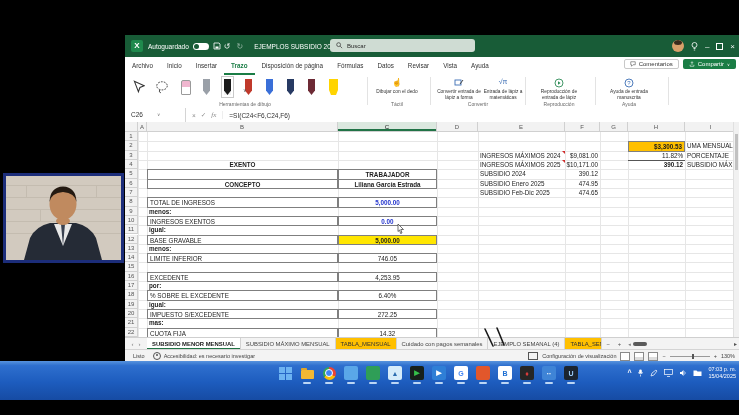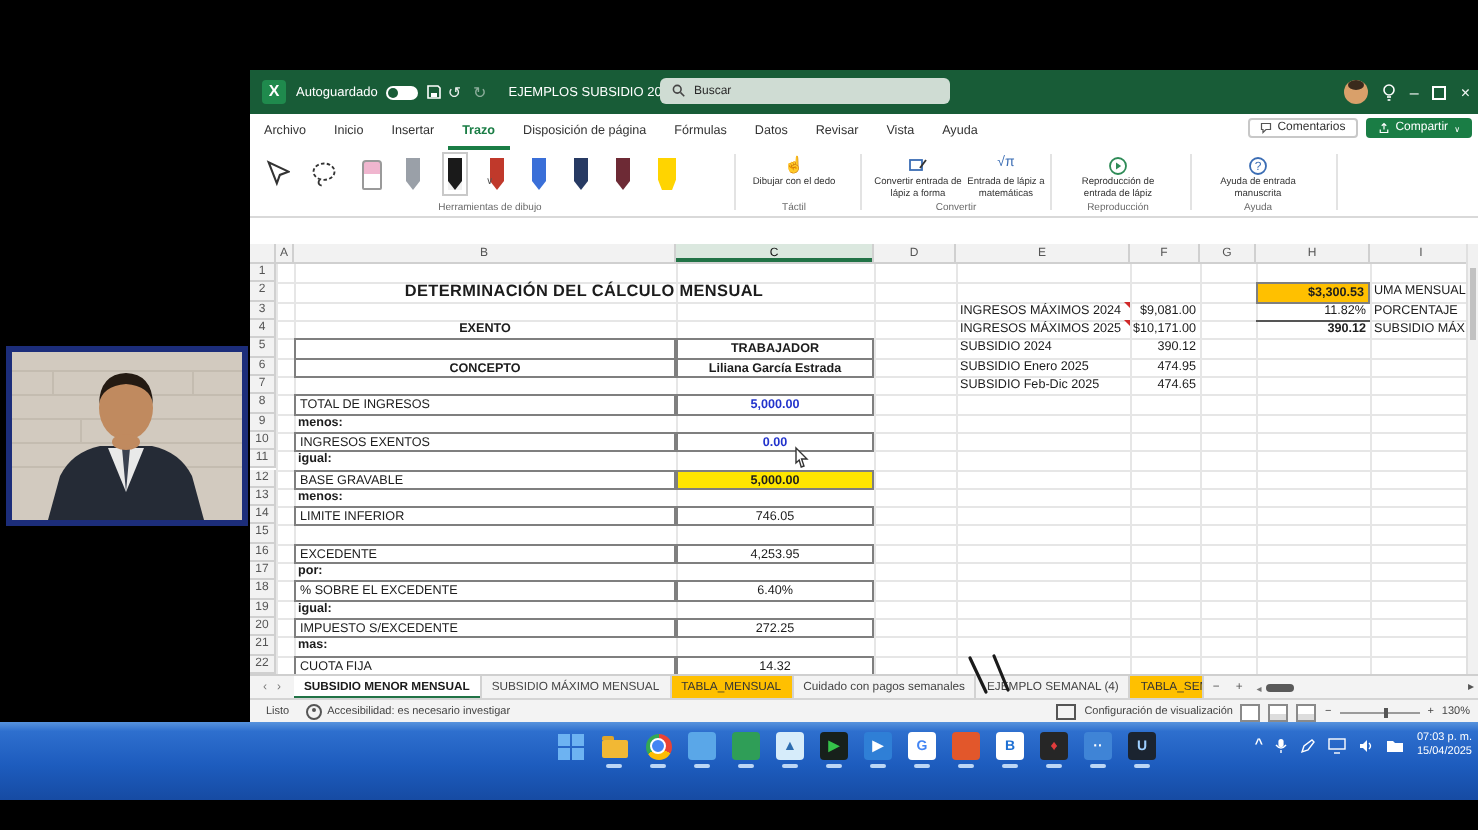--- a/index.html
+++ b/index.html
@@ -253,20 +253,32 @@
         <span>Ayuda de entrada manuscrita</span>
       </div>
       <div class="rib-sep" style="left:543px"></div>
       <div class="grp-label" style="left:30px;width:180px">Herramientas de dibujo</div>
       <div class="grp-label" style="left:246px;width:52px">Táctil</div>
       <div class="grp-label" style="left:318px;width:70px">Convertir</div>
       <div class="grp-label" style="left:408px;width:52px">Reproducción</div>
       <div class="grp-label" style="left:478px;width:52px">Ayuda</div>
     </div>
 
+    <div class="fbar">
+      <div class="namebox">
+        <span>C26</span>
+          <span style="font-size:4.5px;color:#777">∨</span>
+      </div>
+      <div class="fx-ops">
+        <span>×</span>
+        <span>✓</span>
+        <span class="fx-it">fx</span>
+      </div>
+      <span class="fml">=SI(C24&lt;F6,C24,F6)</span>
+    </div>
 
     <div class="grid" id="grid">
         <div class="colhead" style="left: 0px; top: 0px; width: 13px; height: 10px;"></div>
         <div class="colhead" style="left: 13px; top: 0px; width: 9px; height: 10px; line-height: 10px;">A</div>
         <div class="colhead" style="left: 22px; top: 0px; width: 191px; height: 10px; line-height: 10px;">B</div>
         <div class="colhead sel" style="left: 213px; top: 0px; width: 99px; height: 10px; line-height: 10px;">C</div>
         <div class="colhead" style="left: 312px; top: 0px; width: 41px; height: 10px; line-height: 10px;">D</div>
         <div class="colhead" style="left: 353px; top: 0px; width: 87px; height: 10px; line-height: 10px;">E</div>
         <div class="colhead" style="left: 440px; top: 0px; width: 35px; height: 10px; line-height: 10px;">F</div>
         <div class="colhead" style="left: 475px; top: 0px; width: 28px; height: 10px; line-height: 10px;">G</div>
@@ -317,21 +329,20 @@
         <div class="gl" style="left: 13px; top: 121.818px; height: 1px; width: 599px;"></div>
         <div class="gl" style="left: 13px; top: 131.136px; height: 1px; width: 599px;"></div>
         <div class="gl" style="left: 13px; top: 140.455px; height: 1px; width: 599px;"></div>
         <div class="gl" style="left: 13px; top: 149.773px; height: 1px; width: 599px;"></div>
         <div class="gl" style="left: 13px; top: 159.091px; height: 1px; width: 599px;"></div>
         <div class="gl" style="left: 13px; top: 168.409px; height: 1px; width: 599px;"></div>
         <div class="gl" style="left: 13px; top: 177.727px; height: 1px; width: 599px;"></div>
         <div class="gl" style="left: 13px; top: 187.045px; height: 1px; width: 599px;"></div>
         <div class="gl" style="left: 13px; top: 196.364px; height: 1px; width: 599px;"></div>
         <div class="gl" style="left: 13px; top: 205.682px; height: 1px; width: 599px;"></div>
-        <div class="cell title" style="left: 22px; top: 19.3182px; width: 290px; height: 10.3182px; line-height: 9.31818px;">DETERMINACIÓN DEL CÁLCULO MENSUAL</div>
         <div class="cell right hl-orange box" style="left: 503px; top: 19.3182px; width: 57px; height: 10.3182px; line-height: 9.31818px;">$3,300.53</div>
         <div class="cell label" style="left: 560px; top: 19.3182px; width: 52px; height: 10.3182px; line-height: 9.31818px;">UMA MENSUAL</div>
         <div class="cell label note" style="left: 353px; top: 28.6364px; width: 87px; height: 10.3182px; line-height: 9.31818px;">INGRESOS MÁXIMOS 2024<span class="red-corner"></span></div>
         <div class="cell right" style="left: 440px; top: 28.6364px; width: 35px; height: 10.3182px; line-height: 9.31818px;">$9,081.00</div>
         <div class="cell right underline" style="left: 503px; top: 28.6364px; width: 57px; height: 10.3182px; line-height: 9.31818px;">11.82%</div>
         <div class="cell label" style="left: 560px; top: 28.6364px; width: 52px; height: 10.3182px; line-height: 9.31818px;">PORCENTAJE</div>
         <div class="cell center bold" style="left: 22px; top: 37.9545px; width: 191px; height: 10.3182px; line-height: 9.31818px;">EXENTO</div>
         <div class="cell label note" style="left: 353px; top: 37.9545px; width: 87px; height: 10.3182px; line-height: 9.31818px;">INGRESOS MÁXIMOS 2025<span class="red-corner"></span></div>
         <div class="cell right" style="left: 440px; top: 37.9545px; width: 35px; height: 10.3182px; line-height: 9.31818px;">$10,171.00</div>
         <div class="cell right bold" style="left: 503px; top: 37.9545px; width: 57px; height: 10.3182px; line-height: 9.31818px;">390.12</div>

